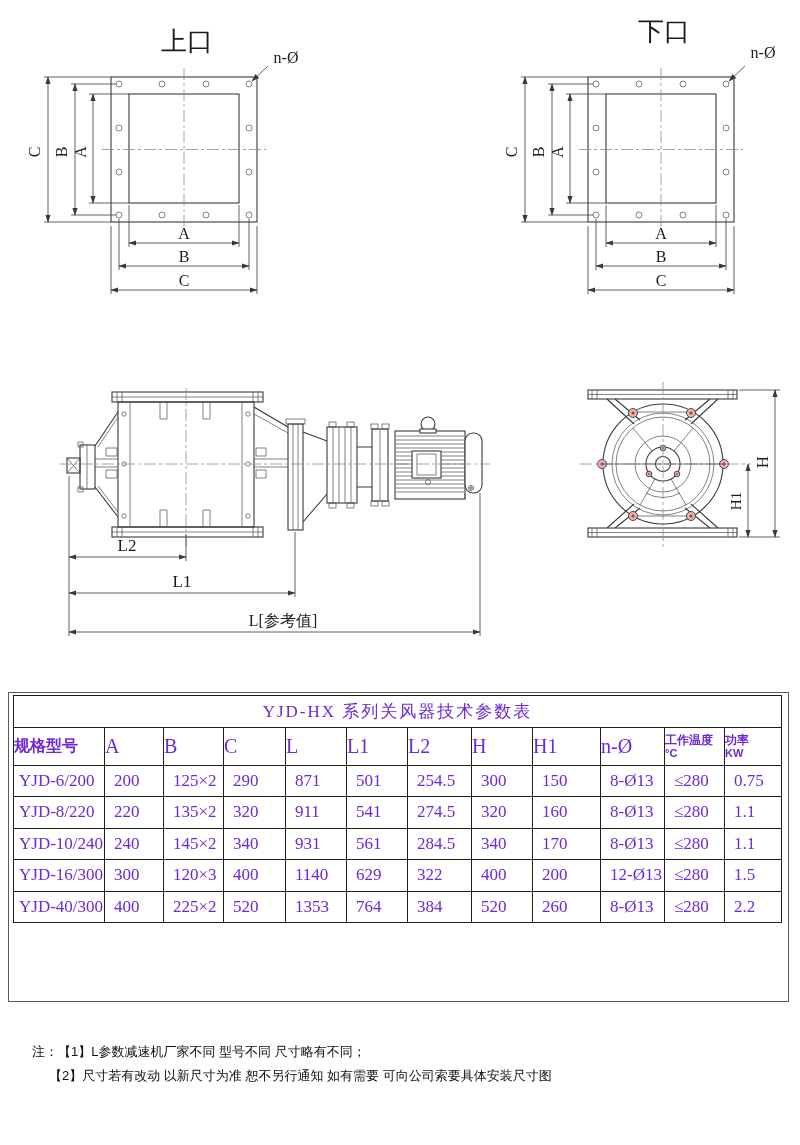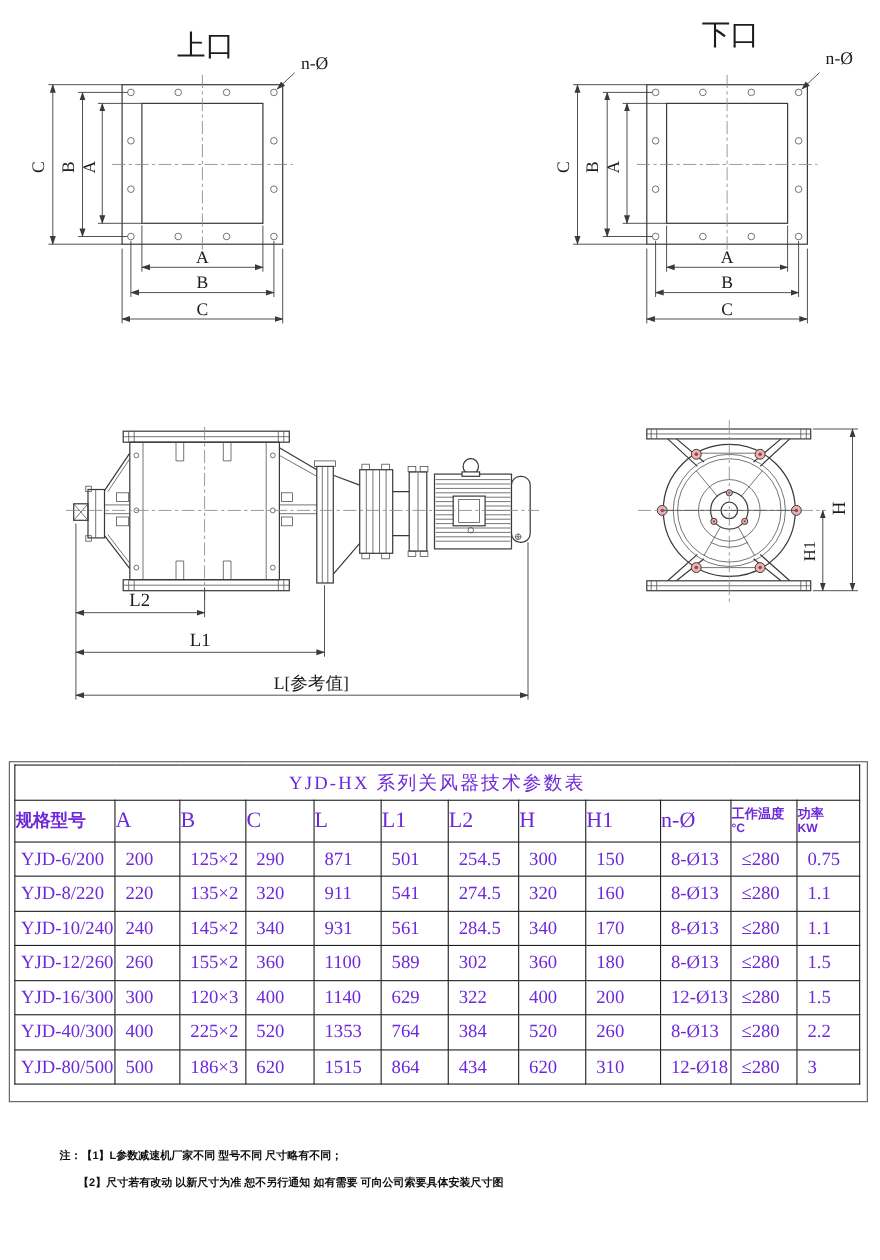--- a/index.html
+++ b/index.html
@@ -25,21 +25,21 @@
               letter-spacing:2px;font-family:"Liberation Serif",serif;}
   .spec-table th{height:37px;font-weight:normal;text-align:left;vertical-align:middle;padding:0;}
   .h-letter{font-size:20px;font-family:"Liberation Serif",serif;}
   .h-model{font-size:16px;font-weight:bold;font-family:"Liberation Sans",sans-serif;}
   .h-cn{font-size:12px;font-weight:bold;line-height:13px;font-family:"Liberation Sans",sans-serif;}
   .h-sub{font-size:11px;font-weight:bold;line-height:12px;font-family:"Liberation Sans",sans-serif;}
   .spec-table td{height:28.5px;font-size:17px;vertical-align:middle;}
   .c-model{padding-left:5px;font-size:16px;}
   .c-val{padding-left:9px;}
 
-  .notes{position:absolute;left:54px;top:1040px;font-size:10px;font-weight:bold;color:#101010;
+  .notes{position:absolute;left:32px;top:1040px;font-size:13px;font-weight:normal;color:#101010;
          line-height:24px;font-family:"Liberation Sans",sans-serif;}
   .note-indent{margin-left:17px;}
 </style>
 </head>
 <body>
 
 <svg class="drawing" width="800" height="660" viewBox="0 0 800 660">
   <defs>
     <marker id="arr" viewBox="0 0 10 10" refX="9.2" refY="5" markerWidth="10" markerHeight="10" orient="auto-start-reverse">
       <path d="M0,1.6 L10,5 L0,8.4 Z" fill="#3a3a3a"></path>
@@ -359,34 +359,20 @@
           <td class="c-val">931</td>
           <td class="c-val">561</td>
           <td class="c-val">284.5</td>
           <td class="c-val">340</td>
           <td class="c-val">170</td>
           <td class="c-val">8-Ø13</td>
           <td class="c-val">≤280</td>
           <td class="c-val">1.1</td>
         </tr>
         <tr>
-          <td class="c-model">YJD-12/260</td>
-          <td class="c-val">260</td>
-          <td class="c-val">155×2</td>
-          <td class="c-val">360</td>
-          <td class="c-val">1100</td>
-          <td class="c-val">589</td>
-          <td class="c-val">302</td>
-          <td class="c-val">360</td>
-          <td class="c-val">180</td>
-          <td class="c-val">8-Ø13</td>
-          <td class="c-val">≤280</td>
-          <td class="c-val">1.5</td>
-        </tr>
-        <tr>
           <td class="c-model">YJD-16/300</td>
           <td class="c-val">300</td>
           <td class="c-val">120×3</td>
           <td class="c-val">400</td>
           <td class="c-val">1140</td>
           <td class="c-val">629</td>
           <td class="c-val">322</td>
           <td class="c-val">400</td>
           <td class="c-val">200</td>
           <td class="c-val">12-Ø13</td>
@@ -400,34 +386,20 @@
           <td class="c-val">520</td>
           <td class="c-val">1353</td>
           <td class="c-val">764</td>
           <td class="c-val">384</td>
           <td class="c-val">520</td>
           <td class="c-val">260</td>
           <td class="c-val">8-Ø13</td>
           <td class="c-val">≤280</td>
           <td class="c-val">2.2</td>
         </tr>
-        <tr>
-          <td class="c-model">YJD-80/500</td>
-          <td class="c-val">500</td>
-          <td class="c-val">186×3</td>
-          <td class="c-val">620</td>
-          <td class="c-val">1515</td>
-          <td class="c-val">864</td>
-          <td class="c-val">434</td>
-          <td class="c-val">620</td>
-          <td class="c-val">310</td>
-          <td class="c-val">12-Ø18</td>
-          <td class="c-val">≤280</td>
-          <td class="c-val">3</td>
-        </tr>
       </tbody>
   </table>
 </div>
 
 <div class="notes">
   <div class="note-line">
     <span>注：</span><span>【1】L参数减速机厂家不同 型号不同 尺寸略有不同；</span>
   </div>
   <div class="note-line note-indent">【2】尺寸若有改动 以新尺寸为准 恕不另行通知 如有需要 可向公司索要具体安装尺寸图</div>
 </div>

